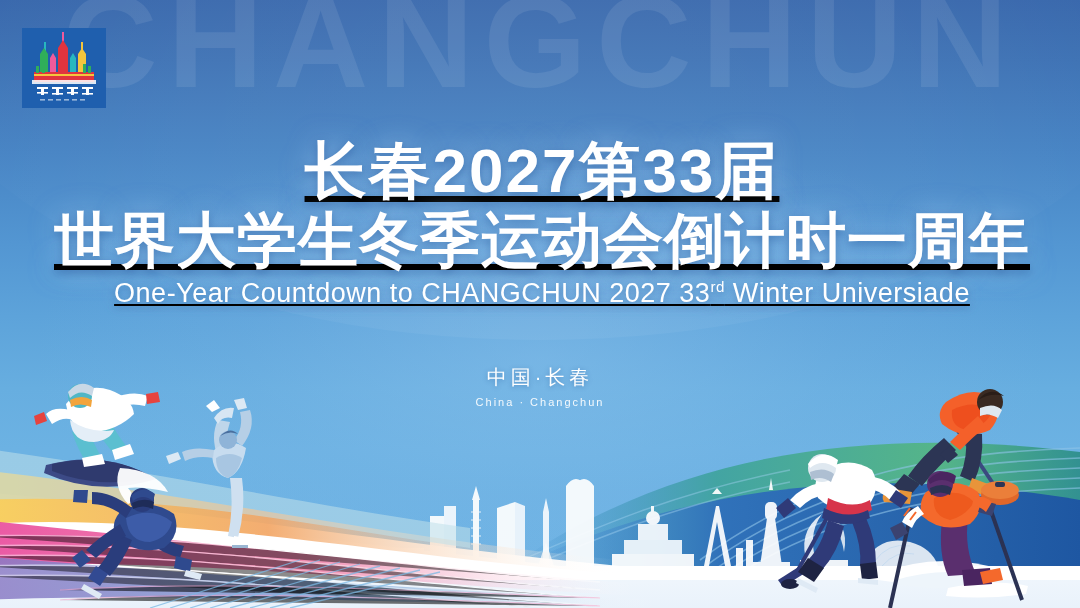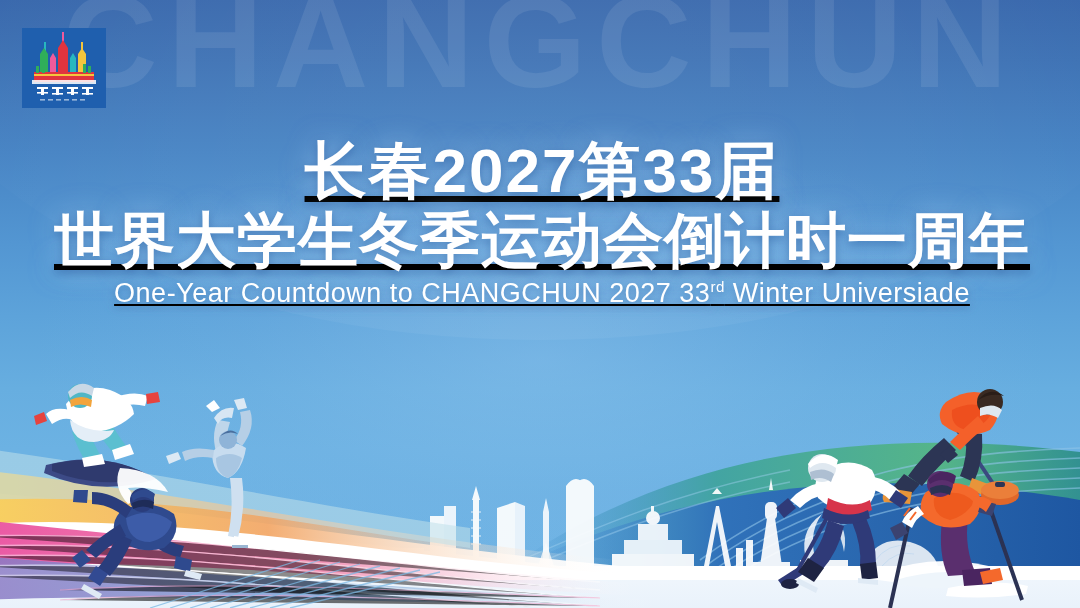--- a/index.html
+++ b/index.html
@@ -155,20 +155,22 @@
       </g>
     </svg>
   </div>
 
   <div class="headline">
     <div class="line1">长春2027第33届</div>
     <div class="line2">世界大学生冬季运动会倒计时一周年</div>
     <div class="line-en"><span>One-Year Countdown to CHANGCHUN 2027 33</span><sup>rd</sup><span> Winter Universiade</span></div>
   </div>
 
+  <div class="loc-cn">中国·长春</div>
+  <div class="loc-en">China · Changchun</div>
 
   <div class="scene">
   <svg viewBox="0 0 1080 608" xmlns="http://www.w3.org/2000/svg" aria-hidden="true">
     <defs>
       <linearGradient id="snowG" x1="0" y1="0" x2="0" y2="1">
         <stop offset="0" stop-color="#ffffff"></stop>
         <stop offset="1" stop-color="#e9f2fb"></stop>
       </linearGradient>
       <linearGradient id="ribA" x1="0" y1="0" x2="1" y2="0">
         <stop offset="0" stop-color="#f7cf58"></stop>

